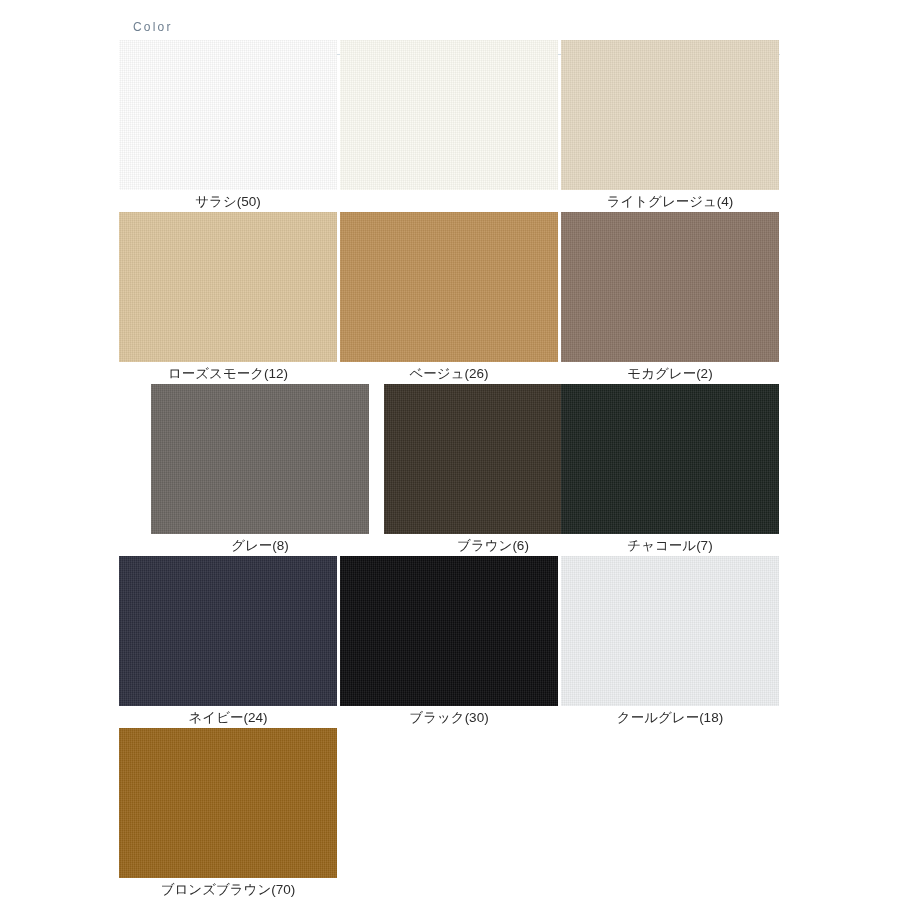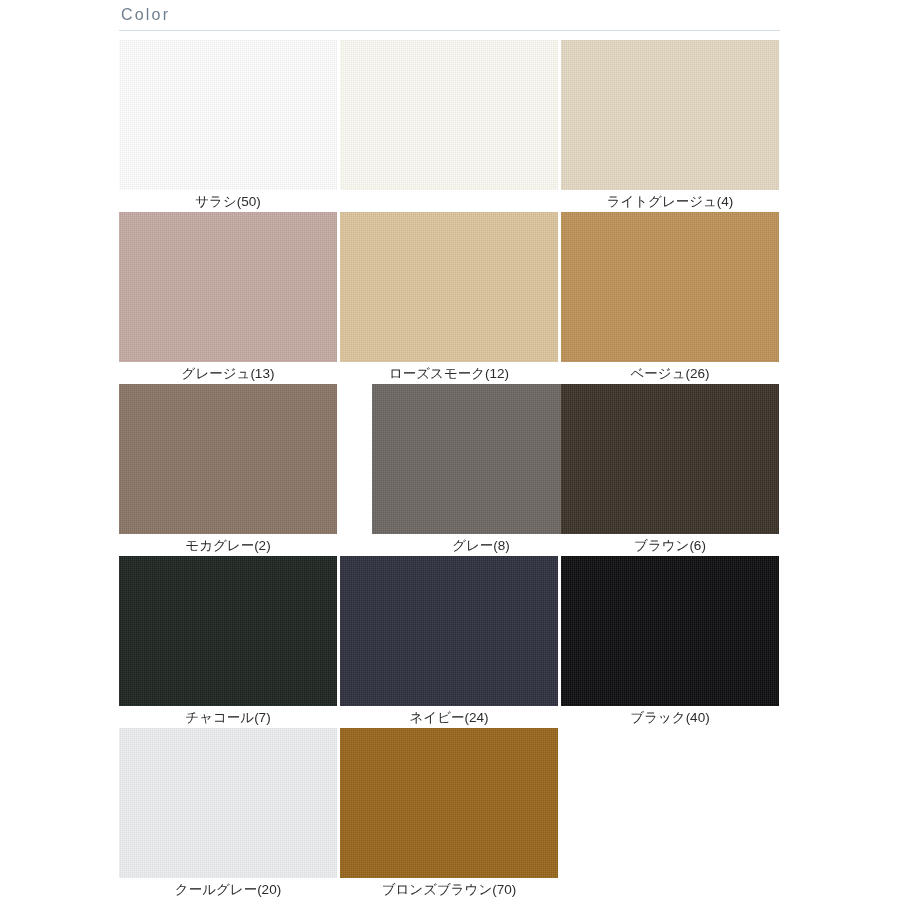--- a/index.html
+++ b/index.html
@@ -22,26 +22,26 @@
   }
 
   
   .section-head {
     position: absolute;
     left: 119px;
     top: 4px;
     width: 661px;
   }
   .section-head .title {
-    font-size: 16px;
+    font-size: 12px;
     letter-spacing: 2.2px;
     color: #6e7f90;
     font-weight: normal;
     line-height: 22px;
-    margin: 0;
+    margin: 12px;
     padding: 0 0 4px 2px;
     white-space: nowrap;
   }
   .section-head .rule {
     height: 1px;
     background: #d3dde4;
     width: 661px;
   }
 
   
@@ -112,58 +112,54 @@
         <span class="caption">サラシ(50)</span>
       </div>
       <div class="cell" style="cursor: pointer;">
         <span class="chip" style="background: rgb(251, 250, 242);"></span>
       </div>
       <div class="cell" style="cursor: pointer;">
         <span class="chip" style="background: rgb(228, 216, 194);"></span>
         <span class="caption">ライトグレージュ(4)</span>
       </div>
       <div class="cell" style="cursor: pointer;">
-        <span class="chip" style="background: rgb(197, 171, 164);"></span>
-        <span class="caption">グレージュ(13)</span>
-      </div>
-      <div class="cell" style="cursor: pointer;">
         <span class="chip" style="background: rgb(220, 197, 157);"></span>
         <span class="caption">ローズスモーク(12)</span>
       </div>
       <div class="cell" style="cursor: pointer;">
         <span class="chip" style="background: rgb(189, 145, 88);"></span>
         <span class="caption">ベージュ(26)</span>
       </div>
       <div class="cell" style="cursor: pointer;">
         <span class="chip" style="background: rgb(138, 117, 102);"></span>
         <span class="caption">モカグレー(2)</span>
       </div>
       <div class="cell" style="cursor: pointer; padding-left: 32px;">
         <span class="chip" style="background: rgb(107, 102, 98);"></span>
         <span class="caption">グレー(8)</span>
       </div>
-      <div class="cell" style="cursor: pointer;">
+      <div class="cell" style="cursor: pointer; margin-left: 44px;">
         <span class="chip" style="background: rgb(58, 50, 40);"></span>
         <span class="caption">ブラウン(6)</span>
       </div>
       <div class="cell" style="cursor: pointer;">
         <span class="chip" style="background: rgb(28, 36, 32);"></span>
         <span class="caption">チャコール(7)</span>
       </div>
       <div class="cell" style="cursor: pointer;">
         <span class="chip" style="background: rgb(45, 47, 62);"></span>
         <span class="caption">ネイビー(24)</span>
       </div>
       <div class="cell" style="cursor: pointer;">
         <span class="chip" style="background: rgb(13, 13, 15);"></span>
-        <span class="caption">ブラック(40)</span>
+        <span class="caption">ブラック(30)</span>
       </div>
       <div class="cell" style="cursor: pointer;">
         <span class="chip" style="background: rgb(236, 238, 240);"></span>
-        <span class="caption">クールグレー(20)</span>
+        <span class="caption">クールグレー(18)</span>
       </div>
       <div class="cell" style="cursor: pointer;">
         <span class="chip" style="background: rgb(151, 101, 27);"></span>
         <span class="caption">ブロンズブラウン(70)</span>
       </div>
       <div class="cell empty"></div>
     </div>
 
 </div>
 

